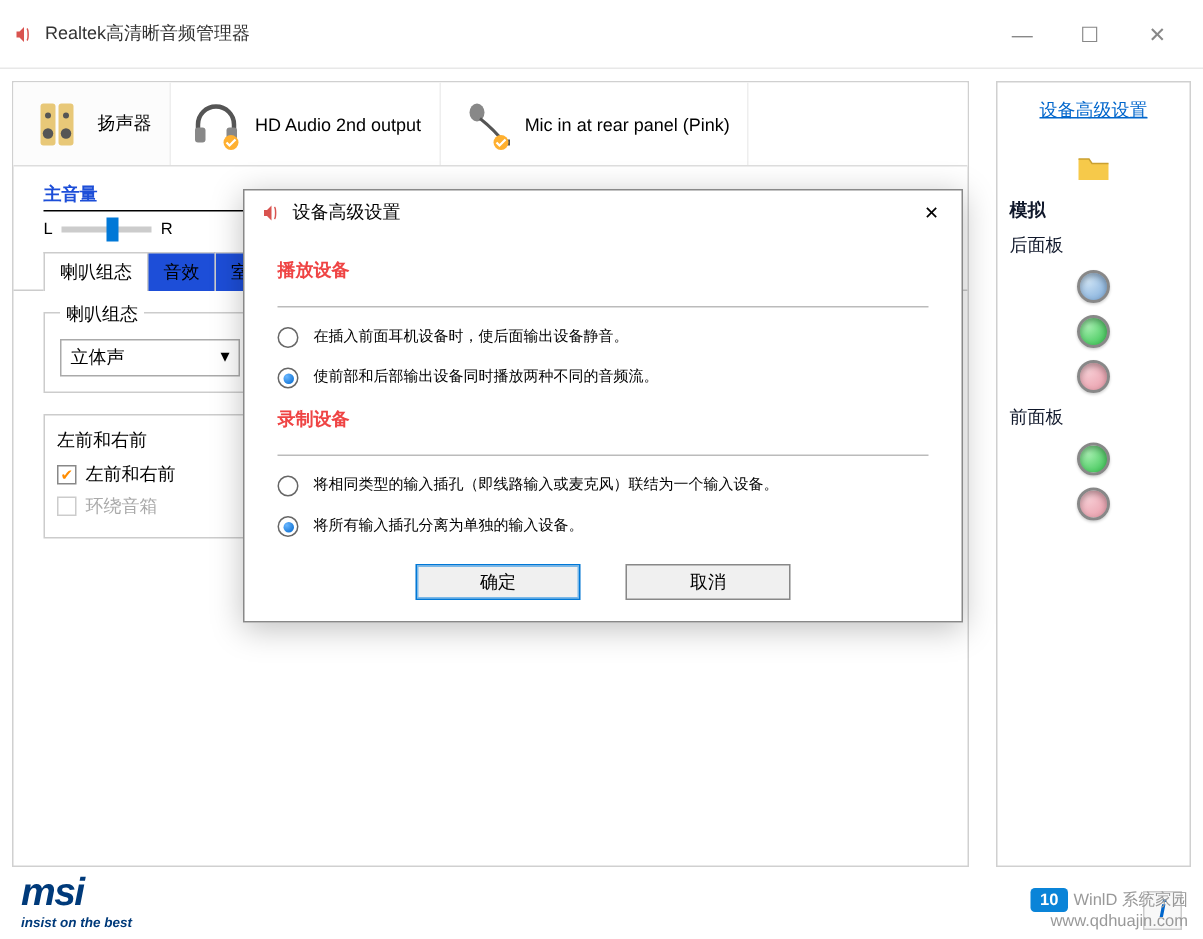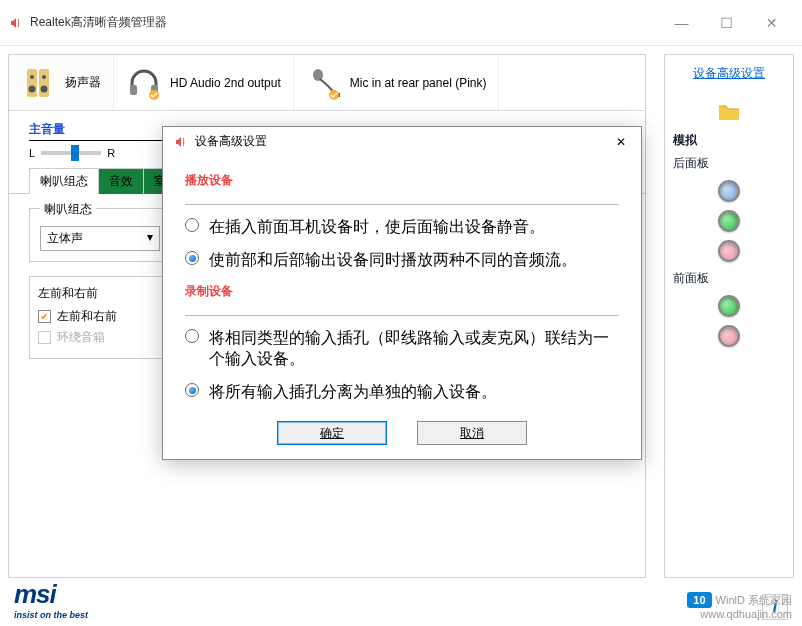--- a/index.html
+++ b/index.html
@@ -20,21 +20,21 @@
 .device-tab.active { background: #fcfcfc; }
 .device-icon { width: 36px; height: 36px; }
 
 .vol-section { padding: 10px 20px 4px 20px; }
 .vol-label { font-size: 12px; font-weight: bold; color: #1d4ed8; border-bottom: 1px solid #000000; padding-bottom: 2px; margin-bottom: 6px; }
 .vol-row { display: flex; align-items: center; gap: 6px; font-size: 11px; }
 .slider-track { width: 60px; height: 4px; background: #ccc; position: relative; }
 .slider-thumb { position: absolute; width: 8px; height: 16px; background: #0078d7; top: -6px; left: 30px; }
 
 .sub-tabs { display: flex; padding: 4px 20px 0 20px; gap: 0; font-size: 12px; border-bottom: 1px solid #ccc; }
-.sub-tab { padding: 4px 10px; border: 1px solid #ccc; border-bottom: none; background: #15803d; margin-right: -1px; position: relative; top: 1px; }
+.sub-tab { padding: 4px 10px; border: 1px solid #ccc; border-bottom: none; background: #1d4ed8; margin-right: -1px; position: relative; top: 1px; }
 .sub-tab.active { background: #fff; }
 
 .config-box { margin: 14px 20px; border: 1px solid #ccc; padding: 10px; font-size: 12px; }
 .config-title { position: relative; top: -18px; background: #fff; display: inline-block; padding: 0 4px; }
 .select-box { border: 1px solid #aaa; padding: 3px 6px; width: 120px; background: #fff; display: flex; justify-content: space-between; margin-top: -10px; }
 
 .speaker-stage { margin: 10px 20px; display: flex; gap: 20px; align-items: flex-end; }
 .range-box { border: 1px solid #ccc; padding: 8px; font-size: 12px; width: 150px; }
 .chk-row { display: flex; align-items: center; gap: 6px; margin: 4px 0; font-size: 12px; }
 .chk { width: 13px; height: 13px; border: 1px solid #888; display: inline-flex; align-items: center; justify-content: center; font-size: 10px; color: #ff8c00; }
@@ -51,25 +51,25 @@
 .msi-tag { font-size: 9px; color: #003a7a; font-style: italic; font-weight: bold; }
 .info-btn { width: 26px; height: 26px; border: 1px solid #ccc; display: flex; align-items: center; justify-content: center; font-style: italic; font-weight: bold; color: #0066cc; background: #f8f8f8; }
 
 
 .modal { position: absolute; left: 162px; top: 126px; width: 480px; background: #fff; border: 1px solid #888; box-shadow: 0 4px 20px rgba(0,0,0,.25); z-index: 100; }
 .modal-title { display: flex; align-items: center; padding: 6px 10px; font-size: 12px; }
 .modal-title .sp { flex: 1; }
 .modal-close { width: 20px; text-align: center; cursor: pointer; }
 .modal-body { padding: 6px 22px 14px 22px; }
 .modal-section-title { font-size: 12px; font-weight: bold; color: #ef4444; border-bottom: 1px solid #bbb; padding-bottom: 15px; margin: 10px 0 10px 0; }
-.radio-row { display: flex; align-items: flex-start; gap: 10px; margin: 12px 0; font-size: 16px; }
+.radio-row { display: flex; align-items: flex-start; gap: 10px; margin: 12px 0; font-size: 10px; }
 .radio { width: 14px; height: 14px; border: 1px solid #666; border-radius: 50%; display: inline-flex; align-items: center; justify-content: center; flex-shrink: 0; margin-top: 1px; }
 .radio.sel::after { content: ""; width: 7px; height: 7px; border-radius: 50%; background: radial-gradient(circle at 30% 30%, #6ab7ff, #0066cc); }
 .modal-btns { display: flex; justify-content: center; gap: 30px; margin-top: 18px; }
-.modal-btn { width: 110px; height: 24px; border: 1px solid #888; background: #f0f0f0; font-size: 12px; display: flex; align-items: center; justify-content: center; text-decoration: underline; }
+.modal-btn { width: 110px; height: 24px; border: 1px solid #888; background: #f0f0f0; font-size: 12px; display: flex; align-items: center; justify-content: center; }
 .modal-btn.primary { border: 1px solid #0078d7; box-shadow: 0 0 0 1px #7ab8e8 inset; }
 
 .brown-shape { width: 220px; height: 60px; background: linear-gradient(#c88a5a, #a56838); border-radius: 4px 4px 0 0; }
 .black-bar { width: 220px; height: 4px; background: #222; margin-top: 8px; }
 
 .watermark { position: absolute; right: 10px; bottom: 6px; font-size: 11px; color: #999; text-align: right; z-index: 200; }
 .wm-badge { display: inline-flex; align-items: center; background: #0a84d8; color: #fff; padding: 2px 6px; border-radius: 3px; font-size: 11px; font-weight: bold; margin-right: 4px; }
 </style>
 </head>
 <body>

